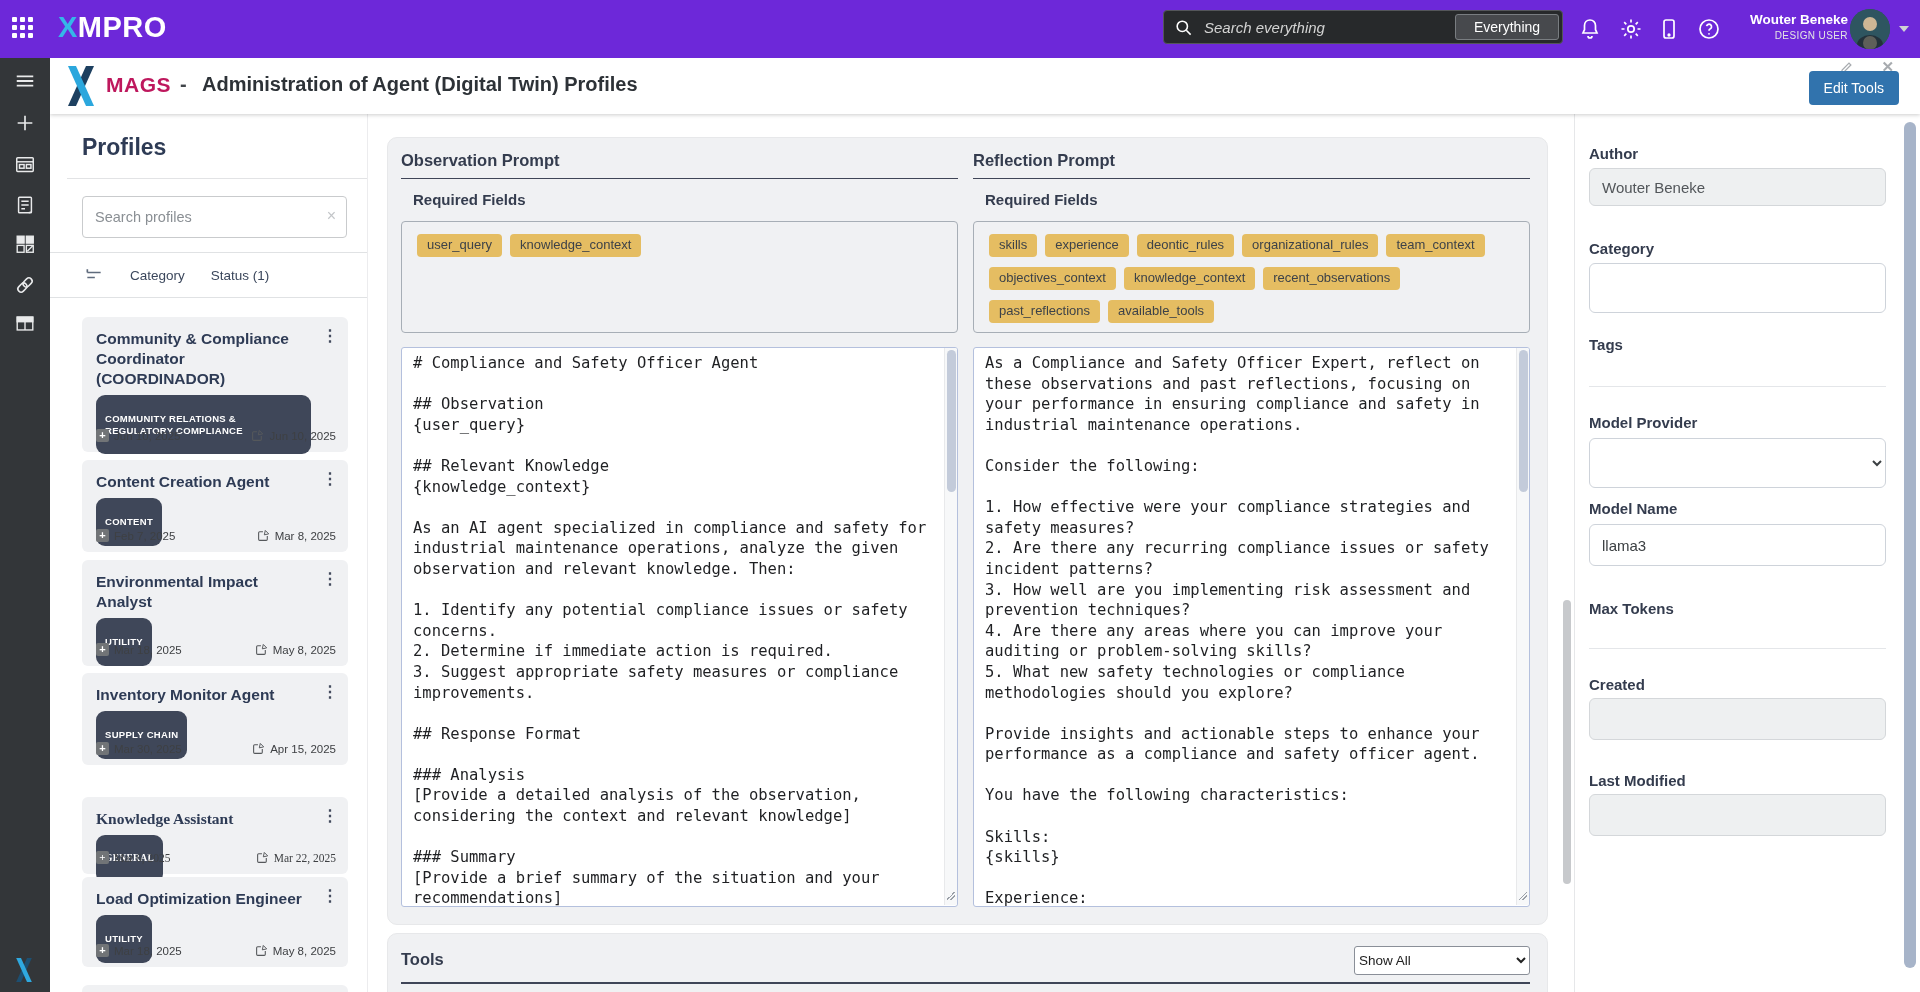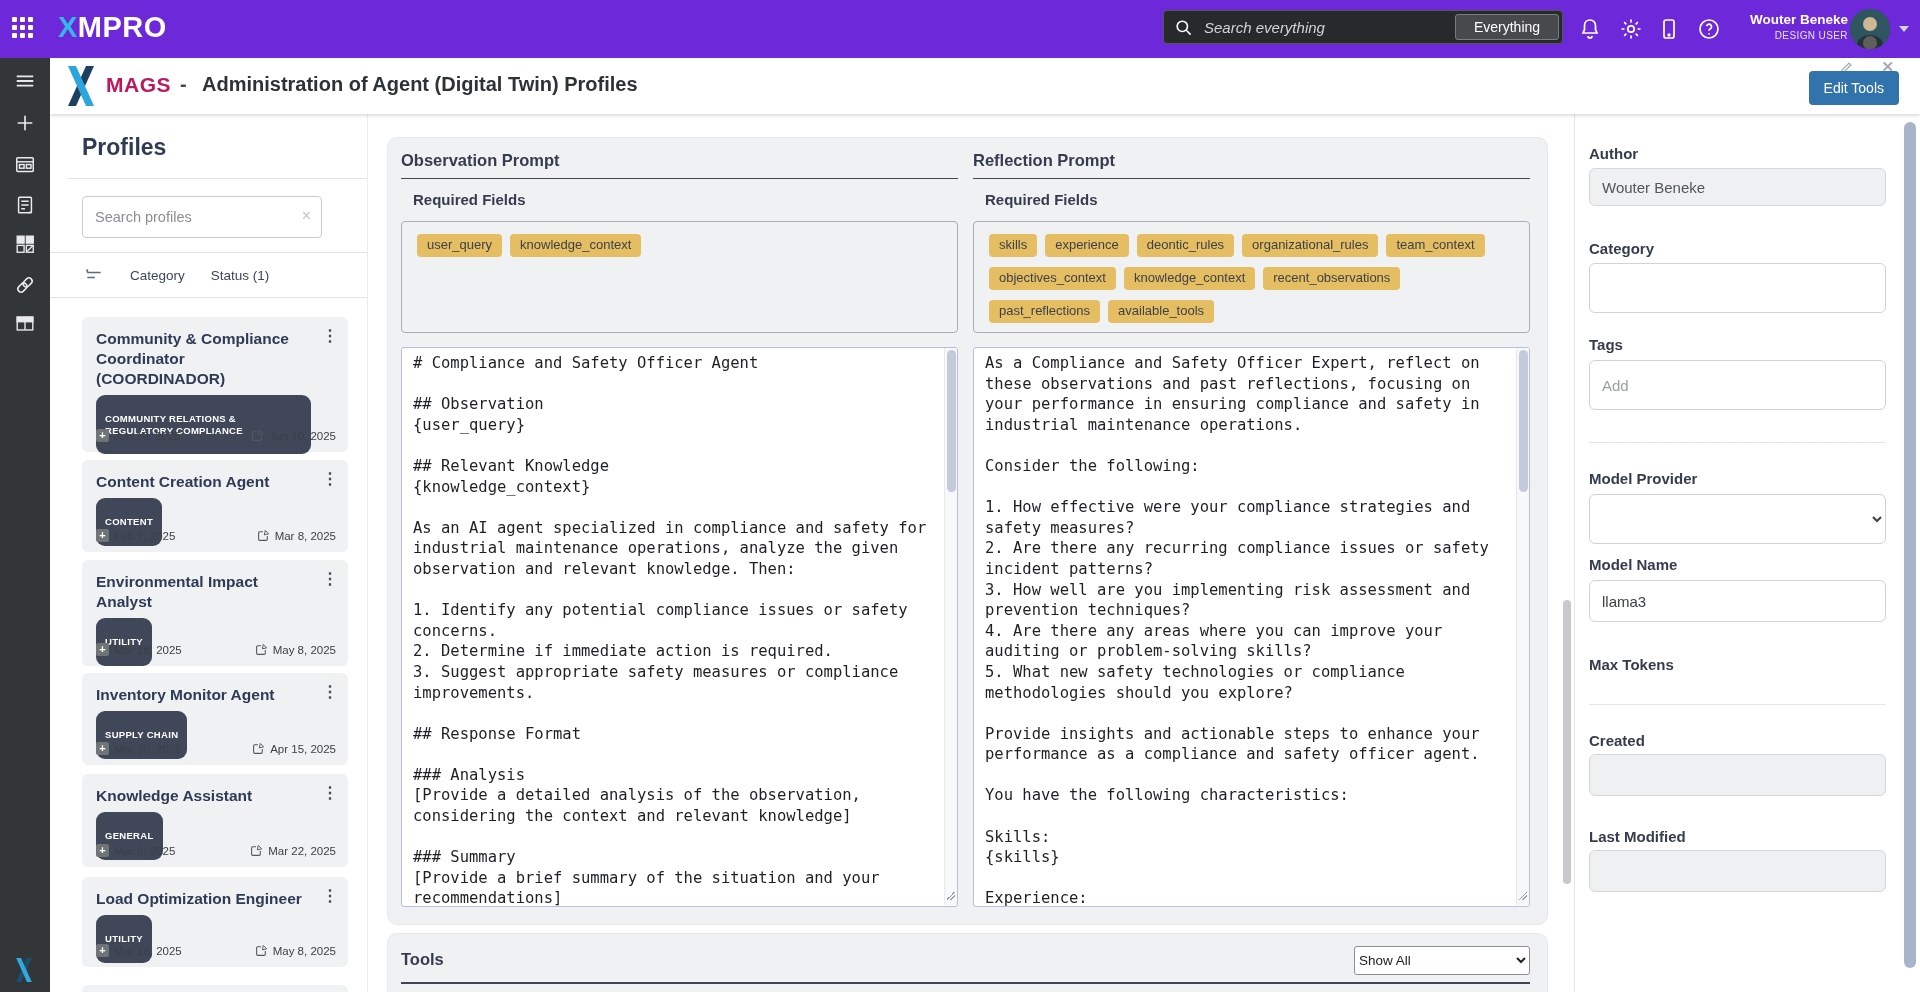--- a/index.html
+++ b/index.html
@@ -43,21 +43,21 @@
   .apptitle { position:absolute; left:152px; top:15px; font-size:20px; font-weight:bold; color:#2d3237; }
   .hdr-pencil { position:absolute; right:66px; top:2px; }
   .hdr-close { position:absolute; right:26px; top:0px; color:#a7abaf; font-size:15px; font-weight:bold; }
   .edit-tools { position:absolute; right:21px; top:13px; height:34px; padding:0 15px; background:#3173ad;
     border:none; border-radius:4px; color:#fff; font-size:14px; font-family:"Liberation Sans",sans-serif; }
   
   .profiles { position:absolute; left:50px; top:114px; width:318px; height:878px; background:#fff;
     border-right:1px solid #ececee; overflow:hidden; }
   .profiles h1 { position:absolute; left:32px; top:20px; margin:0; font-size:23px; color:#2e3b55; }
   .pdivider { position:absolute; left:17px; right:0; top:64px; border-top:1px solid #e2e3e5; }
-  .psearch { position:absolute; left:32px; top:82px; width:240px; height:42px; }
+  .psearch { position:absolute; left:32px; top:82px; width:265px; height:42px; }
   .psearch input { width:100%; height:100%; border:1px solid #c9cbcd; border-radius:4px; padding:0 32px 0 12px;
     font-size:14.5px; color:#333; font-family:"Liberation Sans",sans-serif; outline:none; }
   .psearch input::placeholder { color:#8a8f94; }
   .psearch .clear { position:absolute; right:11px; top:11px; color:#c2c5c8; font-size:16px; }
   .filterbar { position:absolute; left:0; right:0; top:138px; height:46px; border-top:1px solid #e0e2e4;
     border-bottom:1px solid #e0e2e4; display:flex; align-items:center; padding-left:34px; gap:26px;
     color:#3b475c; font-size:13.5px; }
   .pcard { position:absolute; left:32px; width:266px; background:#f0f1f3; border-radius:6px; padding:12px 14px; }
   .pcard h3 { margin:0; font-size:15.5px; line-height:20px; color:#2e3b55; padding-right:24px; }
   .kebab { position:absolute; right:10px; top:12px; color:#434b5e; font-size:16px; font-weight:bold; line-height:14px; }
@@ -313,21 +313,21 @@
         <span class="pdate">
             <svg width="13" height="13" viewBox="0 0 24 24" fill="none" stroke="#55585b" stroke-width="2">
               <path d="M19 13v6a2 2 0 0 1-2 2H5a2 2 0 0 1-2-2V7a2 2 0 0 1 2-2h6"></path>
               <path d="M14 3l7 7-9 2 2-9z" transform="scale(0.9) translate(3 0)"></path>
             </svg>
             <span>Apr 15, 2025</span>
           </span>
       </div>
     </div>
 
-    <div class="pcard" style="top:660px; height:93px;">
+    <div class="pcard" style="top:683px; height:77px;font-family:Liberation Serif, serif;">
       <h3>Knowledge Assistant</h3>
       <span class="kebab">⋮</span>
       <span class="pbadge">GENERAL</span>
       <div class="pdates">
         <span class="pdate">
             <span class="ic-plus">+</span>
             <span>Mar 6, 2025</span>
           </span>
         <span class="pdate">
             <svg width="13" height="13" viewBox="0 0 24 24" fill="none" stroke="#55585b" stroke-width="2">
@@ -454,21 +454,20 @@
     </div>
 
   <aside class="details">
     <div class="dlabel">Author</div>
     <input class="dinput ro" style="height: 38px; margin-top: 5px;" readonly="" value="Wouter Beneke">
 
     <div class="dlabel" style="margin-top:34px;">Category</div>
     <input class="dinput" style="height: 50px; margin-top: 5px;">
 
     <div class="dlabel" style="margin-top:23px;">Tags</div>
-    <input class="dinput" style="height: 50px; margin-top: 6px;" placeholder="Add">
 
     <div class="ddiv" style="margin-top:32px;"></div>
 
     <div class="dlabel" style="margin-top:27px;">Model Provider</div>
     <select class="dselect" style="margin-top:6px;"><option></option></select>
 
     <div class="dlabel" style="margin-top:12px;">Model Name</div>
     <input class="dinput" style="height: 42px; margin-top: 6px;" value="llama3">
 
     <div class="dlabel" style="margin-top:34px;">Max Tokens</div>

